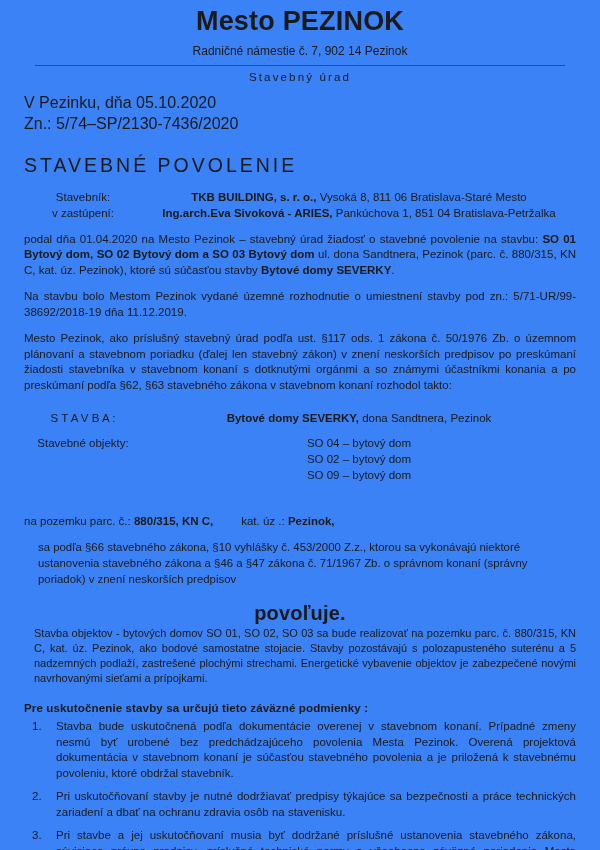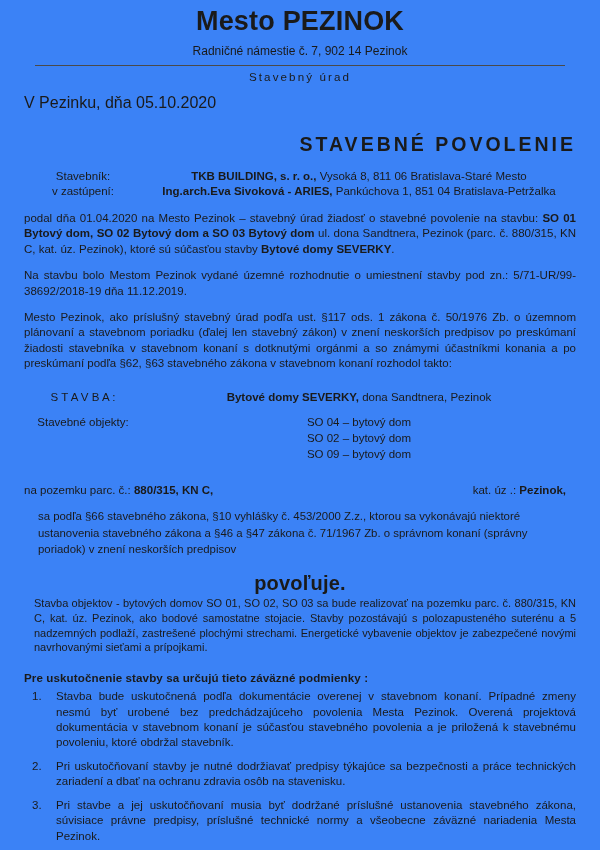--- a/index.html
+++ b/index.html
@@ -56,23 +56,23 @@
   
   .refblock {
     margin-top: 9px;
     font-size: 16px;
     line-height: 1.33;
   }
   .refblock div { white-space: pre; }
 
   
   .doc-title {
-    text-align: right;
+    text-align: left;
     font-size: 19.5px;
-    font-weight: bold;
+    font-weight: normal;
     letter-spacing: 3.0px;
     margin: 20px 0 0 0;
   }
 
   
   p.body {
     font-size: 11.5px;
     line-height: 1.345;
     text-align: justify;
     margin: 11px 0 0 0;
@@ -92,24 +92,24 @@
   .kv-group .kv + .kv { margin-top: 0; }
 
   .stavba-block { margin-top: 18px; }
   .stavba-block .kv + .kv { margin-top: 10px; }
   .objekt-list { }
   .objekt-list div { line-height: 1.37; }
 
   
   .parcel-row {
     display: flex;
-    justify-content: space-between;
-    font-size: 11.5px;
-    margin-top: 22px;
+    font-size: 11.5px;
+    margin-top: 31px;
     padding-right: 10px;
+    gap: 28px;
   }
 
   
   .legal-basis {
     text-align: left;
     font-size: 11.4px;
     line-height: 1.42;
     margin: 12px 14px 0 14px;
   }
 
@@ -166,20 +166,21 @@
 
   <div class="masthead">
     <h1 class="org-name">Mesto PEZINOK</h1>
     <div class="org-address">Radničné námestie č. 7, 902 14 Pezinok</div>
     <div class="rule"></div>
     <div class="dept">Stavebný úrad</div>
   </div>
 
   <div class="refblock">
     <div>V Pezinku, dňa 05.10.2020</div>
+    <div>Zn.: 5/74–SP/2130-7436/2020</div>
   </div>
 
   <div class="doc-title">STAVEBNÉ POVOLENIE</div>
 
   <div class="kv-group">
     <div class="kv">
       <span class="k">Stavebník:</span>
       <span class="v"><b>TKB BUILDING, s. r. o.,</b><span> Vysoká 8, 811 06  Bratislava-Staré Mesto</span></span>
     </div>
     <div class="kv">

